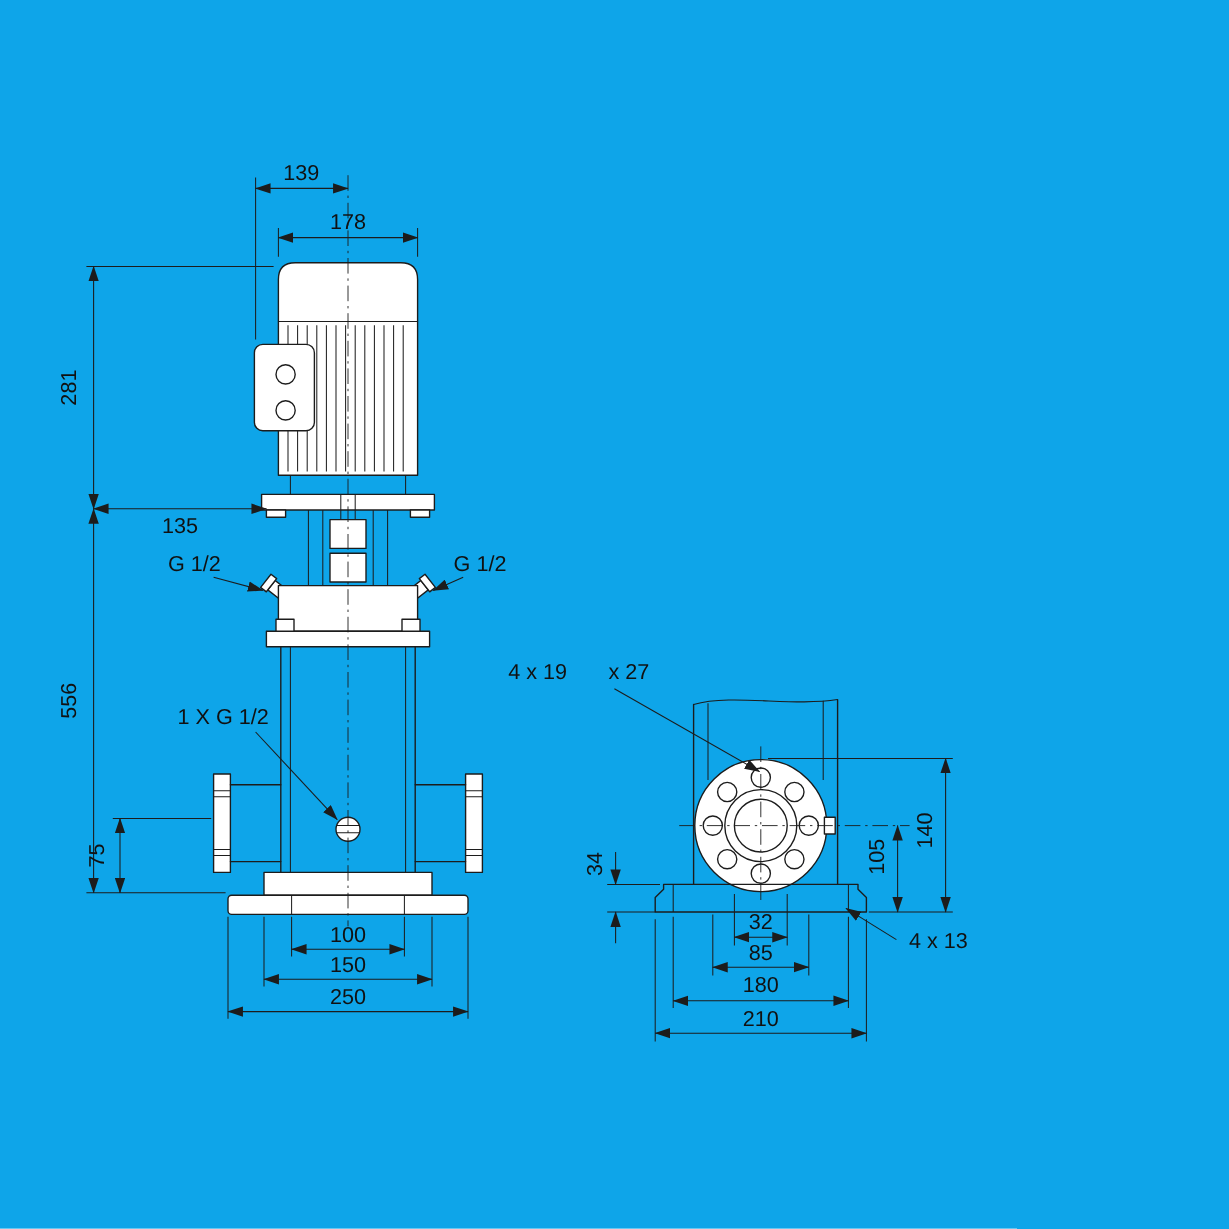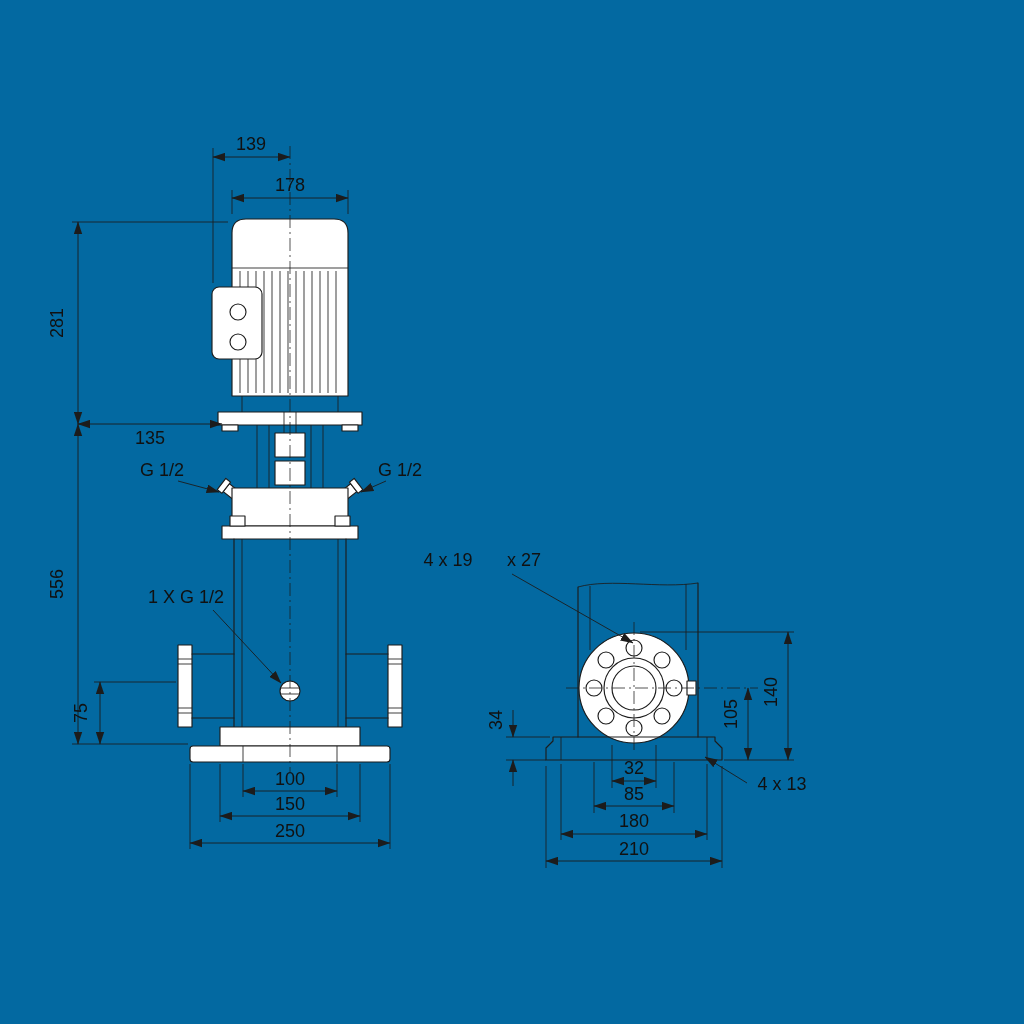--- a/index.html
+++ b/index.html
@@ -1,16 +1,16 @@
 <!DOCTYPE html>
 <html><head>
 <meta charset="utf-8">
 <style>
   html,body{margin:0;padding:0;background:#fff;}
-  .canvas{width:1024px;height:1024px;background:#0369a1;position:relative;font-family:"Liberation Sans",sans-serif;}
+  .canvas{width:1024px;height:1024px;background:#0ea5e9;position:relative;font-family:"Liberation Sans",sans-serif;}
   svg{display:block;}
   svg text{font-family:"Liberation Sans",sans-serif;font-size:18px;fill:#111;text-anchor:middle;}
   .ol{stroke:#1c1c1c;stroke-width:1.15;fill:none;stroke-linejoin:round;stroke-linecap:round;}
   .olf{stroke:#1c1c1c;stroke-width:1.15;fill:#ffffff;stroke-linejoin:round;}
   .th{stroke:#1c1c1c;stroke-width:0.85;fill:none;}
   .dl{stroke:#1c1c1c;stroke-width:0.9;fill:none;}
   .cl{stroke:#1c1c1c;stroke-width:0.75;fill:none;stroke-dasharray:13 4 2 4;}
 </style>
 </head>
 <body>

